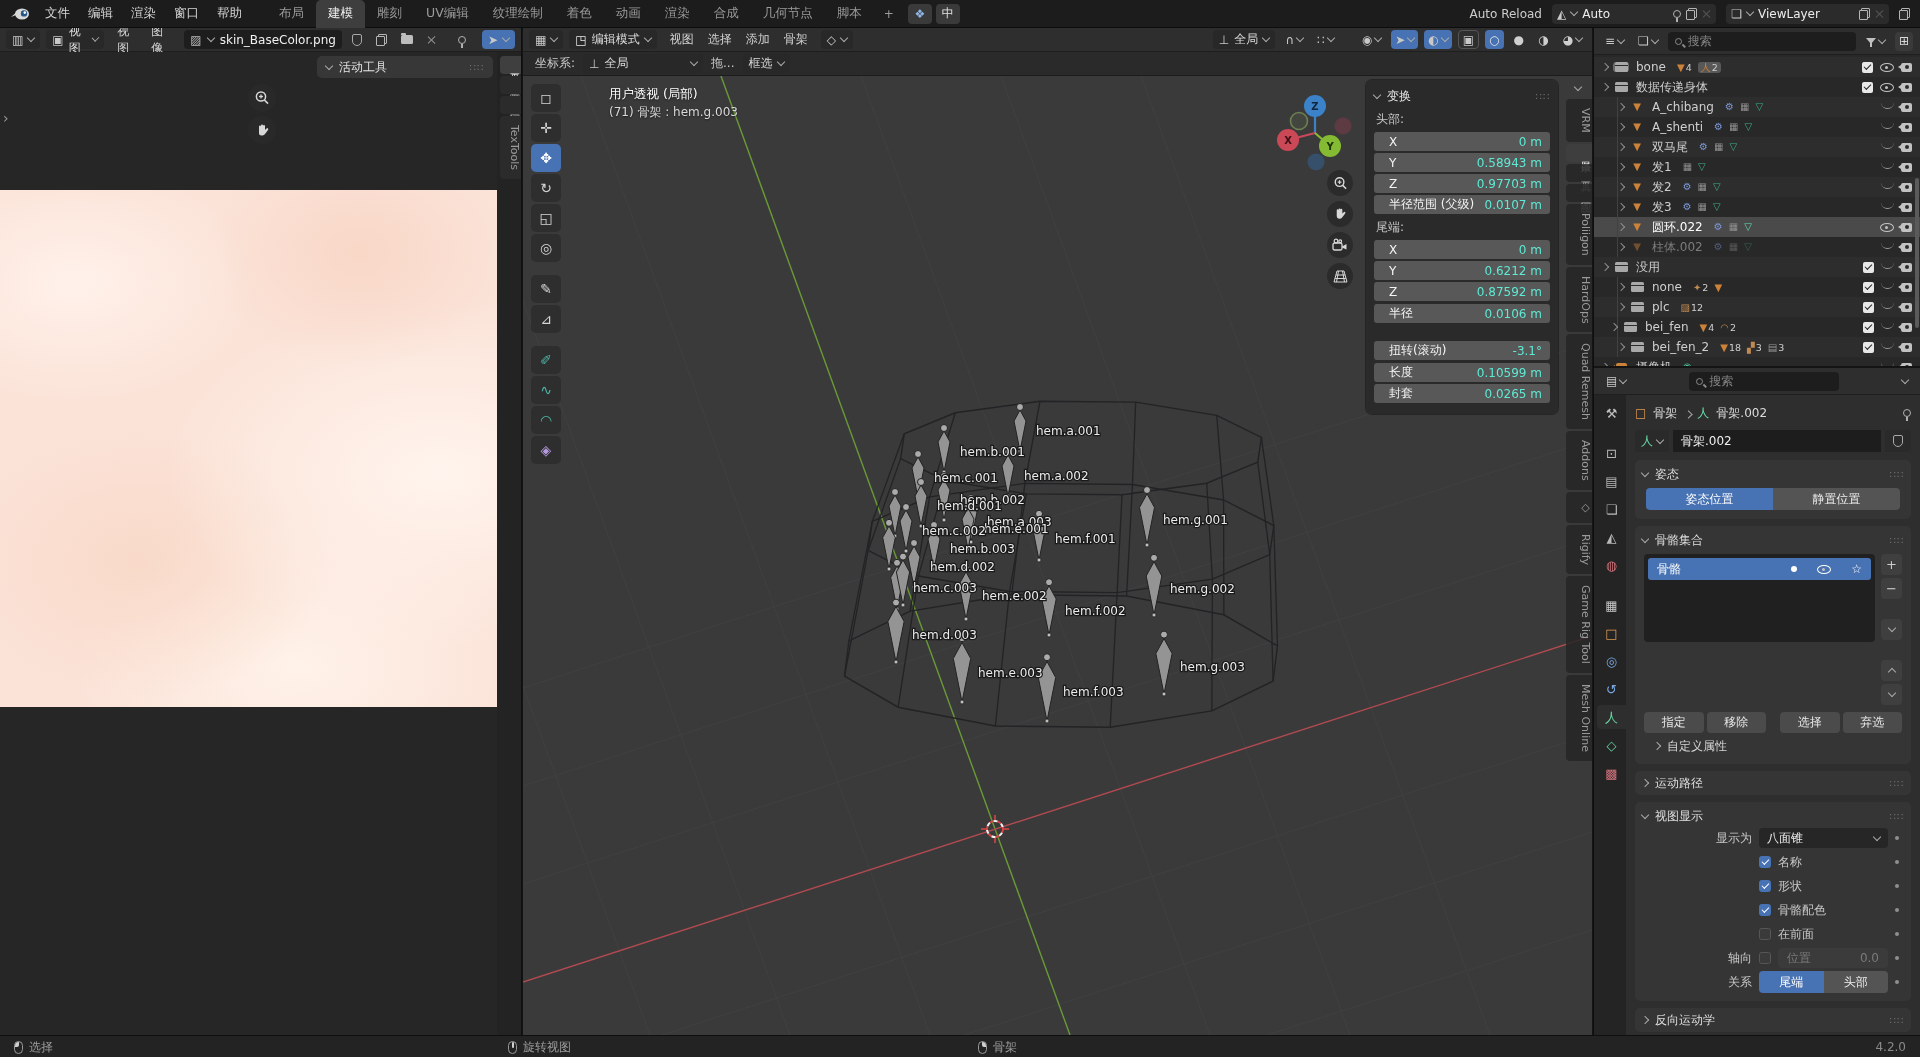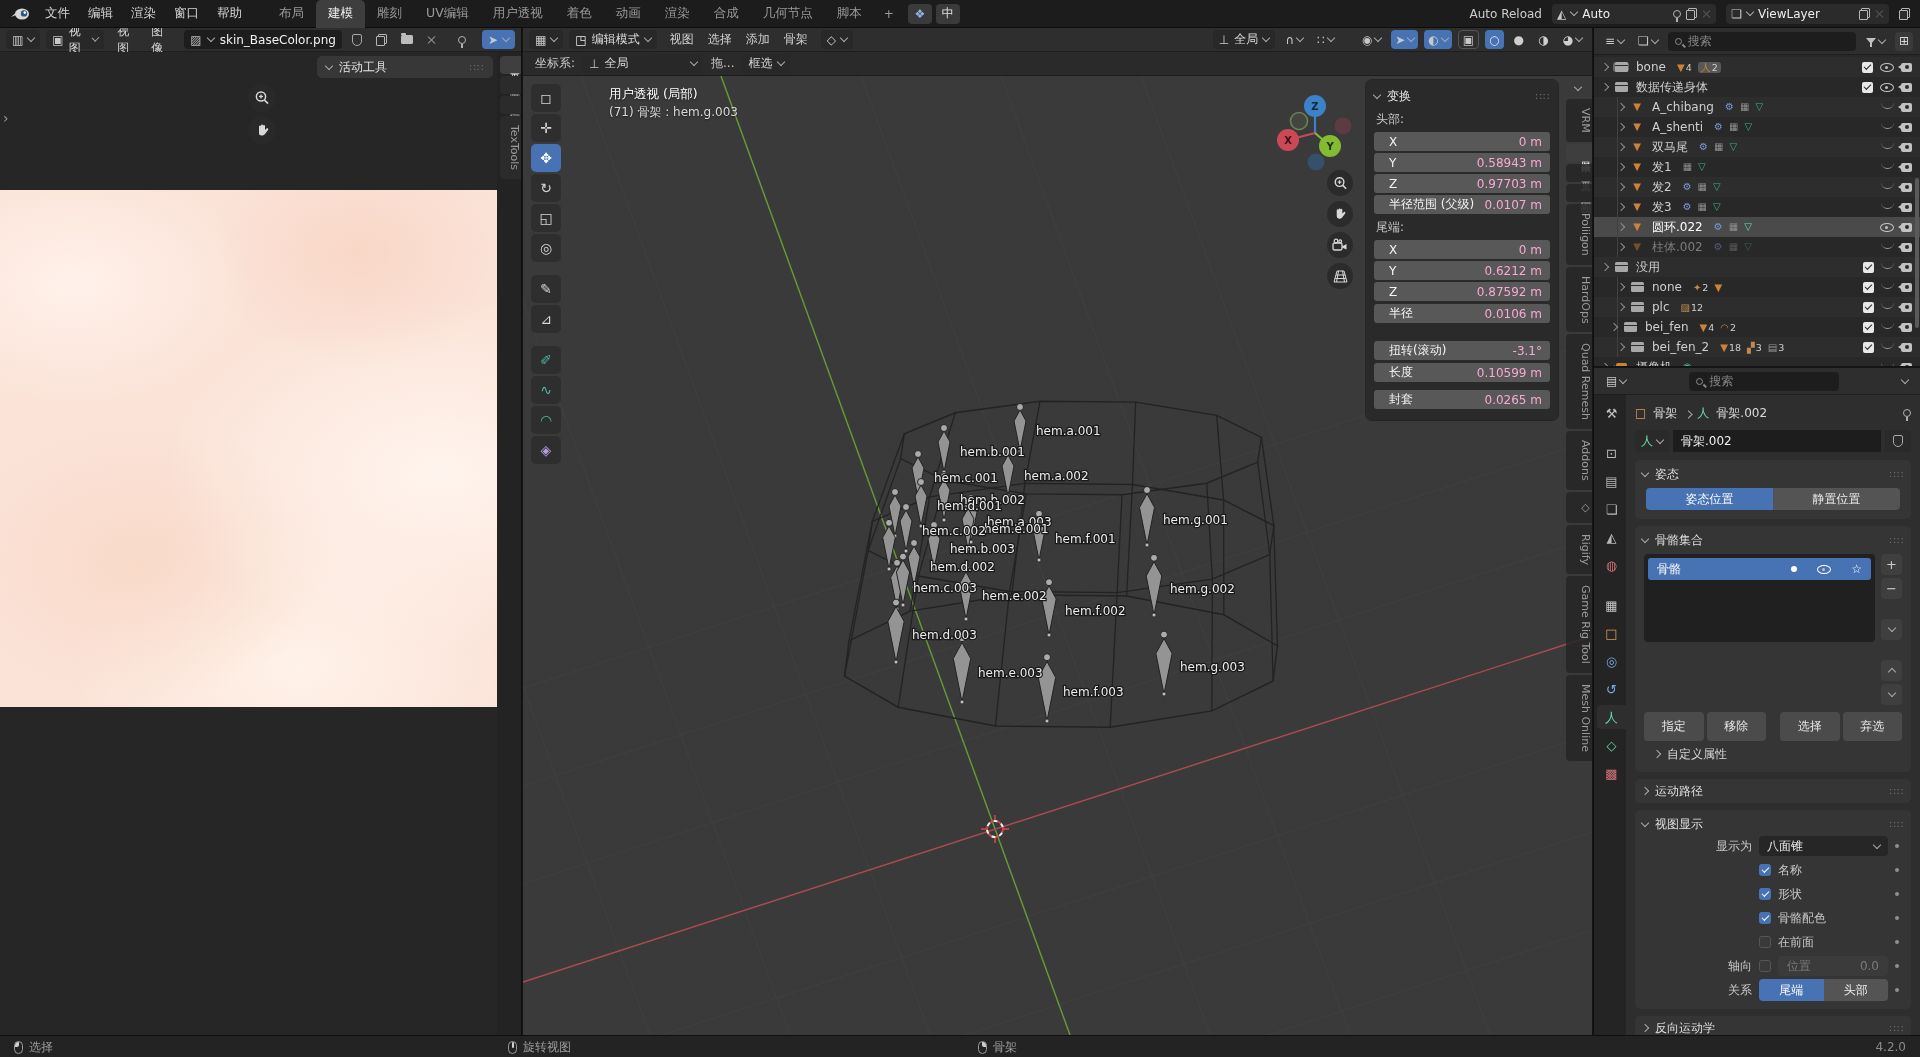--- a/index.html
+++ b/index.html
@@ -73,21 +73,21 @@
   .tool-btn{width:30px;height:28px;border-radius:5px;background:rgba(44,44,44,.82);display:flex;align-items:center;justify-content:center;font-size:14px;color:#d5d5d5}
   .tool-btn.active{background:#4772b3;color:#fff}
   .tool-gap{height:9px}
   .nav-gizmo{position:absolute;right:229px;top:10px}
   .nav-btns{position:absolute;right:239px;top:94px;display:flex;flex-direction:column;gap:5px}
   .nav-btn{width:26px;height:26px;border-radius:50%;background:rgba(38,38,38,.72);display:flex;align-items:center;justify-content:center}
   .tr-panel{position:absolute;right:34px;top:4px;width:192px;background:rgba(42,42,42,.96);border-radius:6px;padding:6px 8px 9px;box-shadow:0 0 0 1px rgba(0,0,0,.35)}
   .tr-head{display:flex;align-items:center;gap:7px;color:#e4e4e4;height:20px;margin-bottom:2px}
   .tr-sec{color:#c9c9c9;margin:5px 2px 4px}
   .tr-field{display:flex;align-items:center;background:#585858;border-radius:3px;height:19px;margin-bottom:2px;padding:0 8px 0 15px;color:#f4f4f4}
-  .tr-field .val{margin-left:auto;color:#f9a8d4}
+  .tr-field .val{margin-left:auto;color:#5eead4}
   .vp-side-tabs{position:absolute;right:0;top:0;bottom:0;width:29px;display:flex;flex-direction:column;gap:2px;padding-top:3px}
   .vp-side-tabs .vtab{font-size:11px;margin-left:3px;background:rgba(38,38,38,.85)}
   .vp-side-tabs .vtab.active{background:#3e3e3e}
   .vtab-chev{height:18px;display:flex;align-items:center;justify-content:center}
 
   #right-col{position:absolute;left:1593px;top:28px;width:327px;height:1007px;background:#282828;border-left:1px solid #0f0f0f}
   #outliner{position:absolute;top:0;left:0;right:0;height:340px;border-bottom:2px solid #141414;overflow:hidden}
   .ol-header{height:27px;background:#2e2e2e;display:flex;gap:6px;padding:0 7px;align-items:center;border-bottom:1px solid #1f1f1f}
   .ol-rows{padding-top:2px}
   .ol-row{height:20px;display:flex;align-items:center;gap:5px;position:relative;color:#cfcfcf}
@@ -124,21 +124,21 @@
   .seg>div{flex:1;display:flex;align-items:center;justify-content:center;background:#545454;color:#eee}
   .seg>div.on{background:#4772b3;color:#fff}
   .bc-wrap{display:flex;gap:6px;margin:4px 2px 2px}
   .bc-box{flex:1;height:88px;background:#202020;border-radius:4px;padding:4px}
   .bc-item{height:22px;background:#4772b3;border-radius:3px;display:flex;align-items:center;gap:20px;padding:0 9px;color:#fff}
   .bc-item .dot{width:6px;height:6px;border-radius:50%;background:#fff;margin-left:auto}
   .bc-side{display:flex;flex-direction:column;gap:3px}
   .sq-btn{width:21px;height:21px;background:#3f3f3f;border-radius:4px;display:flex;align-items:center;justify-content:center;color:#ccc;font-size:13px}
   .bc-side .spacer{height:14px}
   .act-row{display:flex;gap:3px;margin:7px 2px 2px}
-  .act-btn{flex:1;height:29px;background:#4b4b4b;border-radius:4px;display:flex;align-items:center;justify-content:center;color:#e8e8e8}
+  .act-btn{flex:1;height:21px;background:#4b4b4b;border-radius:4px;display:flex;align-items:center;justify-content:center;color:#e8e8e8}
   .act-row .gapper{width:8px;flex:none}
   .subpanel-h{display:flex;align-items:center;gap:7px;color:#d5d5d5;height:22px;padding-left:12px}
   .vd-row{display:flex;align-items:center;height:24px;gap:7px;padding:0 2px}
   .vd-label{width:108px;text-align:right;color:#c5c5c5;flex:none}
   .dd{flex:1;display:flex;align-items:center;gap:6px;background:#262626;border-radius:4px;height:20px;padding:0 8px;color:#ececec}
   .dd .chev{margin-left:auto}
   .cb{width:12px;height:12px;border-radius:2.5px;background:#3a3a3a;border:1px solid #565656;position:relative;flex:none}
   .cb.on{background:#4772b3;border-color:#4772b3}
   .cb.on::after{content:"";position:absolute;left:2px;top:2.2px;width:6px;height:3.2px;border-left:1.6px solid #fff;border-bottom:1.6px solid #fff;transform:rotate(-45deg)}
   .anim-dot{width:4px;height:4px;border-radius:50%;background:#8f8f8f;margin-left:auto;margin-right:3px;flex:none}
@@ -189,21 +189,21 @@
         <span class="menu-item" data-name="menu-item">渲染</span>
         <span class="menu-item" data-name="menu-item">窗口</span>
         <span class="menu-item" data-name="menu-item">帮助</span>
       </div>
     <div class="ws-tabs" data-name="workspace-tabs">
 
     <span class="ws-tab" data-name="workspace-tab">布局</span>
         <span class="ws-tab active" data-name="workspace-tab">建模</span>
         <span class="ws-tab" data-name="workspace-tab">雕刻</span>
         <span class="ws-tab" data-name="workspace-tab">UV编辑</span>
-        <span class="ws-tab" data-name="workspace-tab">用户透视</span>
+        <span class="ws-tab" data-name="workspace-tab">纹理绘制</span>
         <span class="ws-tab" data-name="workspace-tab">着色</span>
         <span class="ws-tab" data-name="workspace-tab">动画</span>
         <span class="ws-tab" data-name="workspace-tab">渲染</span>
         <span class="ws-tab" data-name="workspace-tab">合成</span>
         <span class="ws-tab" data-name="workspace-tab">几何节点</span>
         <span class="ws-tab" data-name="workspace-tab">脚本</span>
       </div>
     <span class="ws-add" data-name="add-workspace-button">+</span>
     <span class="tb-iconbtn" data-name="addon-logo-button">
         <span class="gi" data-name="addon-logo-icon" style="color: rgb(143, 182, 232);">❖</span>
@@ -729,21 +729,21 @@
               <span class="val">0.0106 m</span>
             </div>
             <div class="tr-field" style="margin-top:18px" data-name="transform-field">
               <span>扭转(滚动)</span>
               <span class="val">-3.1°</span>
             </div>
             <div class="tr-field" style="margin-top:3px" data-name="transform-field">
               <span>长度</span>
               <span class="val">0.10599 m</span>
             </div>
-            <div class="tr-field" style="margin-top:8px" data-name="transform-field">
+            <div class="tr-field" style="margin-top:2px" data-name="transform-field">
               <span>封套</span>
               <span class="val">0.0265 m</span>
             </div>
           </div>
       </div>
 
       <div class="vp-side-tabs" data-name="viewport-sidebar-tabs">
         <span class="vtab-chev" data-name="collapse-sidebar-button">
             <span class="chev" data-name="chevron-down-icon"></span>
           </span>

